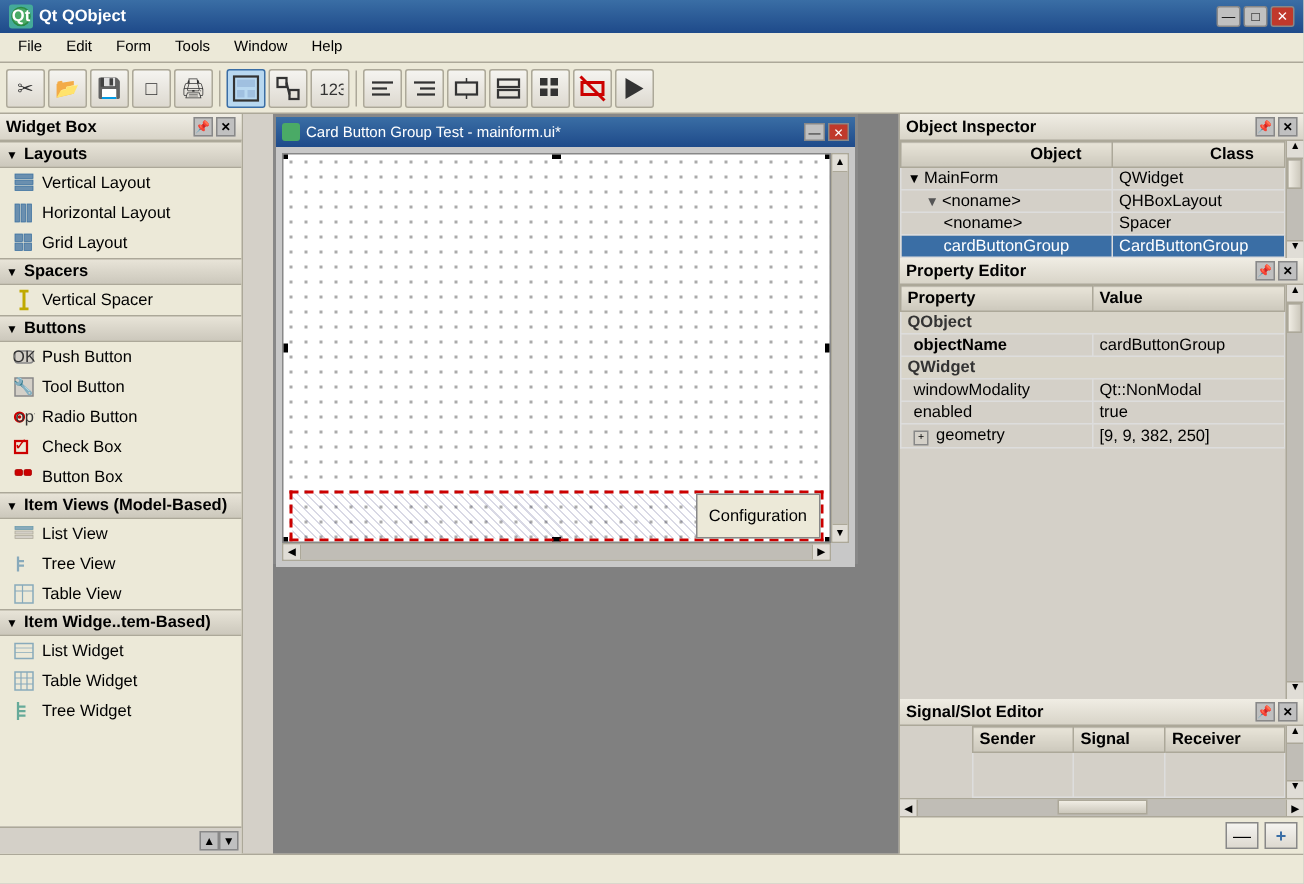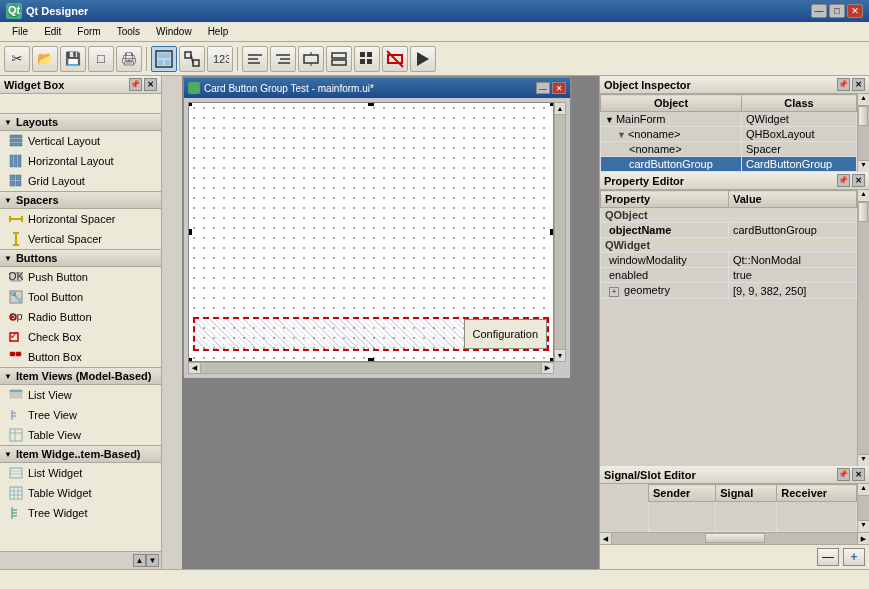--- a/index.html
+++ b/index.html
@@ -70,21 +70,20 @@
       padding: 0 4px;
     }
     
     
     .widget-box {
       width: 162px;
       background: #ece9d8;
       border-right: 1px solid #aca899;
       display: flex;
       flex-direction: column;
-      gap: 19px;
     }
     .widget-box-header {
       background: linear-gradient(to bottom, #f0ede4, #d8d4c8);
       border-bottom: 1px solid #aca899;
       padding: 2px 4px;
       font-size: 11px;
       font-weight: bold;
       display: flex;
       justify-content: space-between;
       align-items: center;
@@ -219,22 +218,22 @@
       justify-content: space-between;
       align-items: center;
       font-weight: bold;
     }
     .panel-controls { display: flex; gap: 2px; }
     
     .obj-table { width: 100%; border-collapse: collapse; }
     .obj-table th {
       background: linear-gradient(to bottom, #e8e4d8, #ccc8bc);
       border: 1px solid #aca899;
-      padding: 2px 4px;
-      text-align: center;
+      padding: 2px 20px;
+      text-align: right;
       font-weight: bold;
     }
     .obj-table td {
       border: 1px solid #ddd;
       padding: 1px 4px;
     }
     .obj-row-selected td { background: #3a6ea5; color: white; }
     .expand-icon { font-size: 9px; margin-right: 2px; }
     .collapse-icon { font-size: 9px; margin-right: 2px; color: #555; }
     
@@ -291,21 +290,21 @@
 <body>
 
 <div class="title-bar">
   <div class="title-bar-left">
     <div class="title-bar-icon">
       <svg width="14" height="14" viewBox="0 0 14 14">
           <circle cx="7" cy="7" r="6" fill="#4aaa66" stroke="#2a8a44" stroke-width="1"></circle>
           <text x="7" y="10" text-anchor="middle" font-size="7" font-weight="bold" fill="white">Qt</text>
         </svg>
     </div>
-    <span class="title-bar-text">Qt Designer</span>
+    <span class="title-bar-text">Qt QObject</span>
   </div>
   <div class="title-bar-controls">
     <div class="tb-btn">—</div>
     <div class="tb-btn">□</div>
     <div class="tb-btn close">✕</div>
   </div>
 </div>
 
 <div class="menu-bar">
   <div class="menu-item">File</div>
@@ -441,30 +440,20 @@
         <span>Grid Layout</span>
       </div>
 
       <div class="widget-category">
         <span class="cat-arrow">▼</span>
         <span>Spacers</span>
       </div>
       <div class="widget-item">
         <div class="widget-icon">
           <svg width="14" height="14" viewBox="0 0 14 14">
-              <line x1="1" y1="7" x2="13" y2="7" stroke="#c0aa00" stroke-width="2"></line>
-              <line x1="1" y1="4" x2="1" y2="10" stroke="#c0aa00" stroke-width="2"></line>
-              <line x1="13" y1="4" x2="13" y2="10" stroke="#c0aa00" stroke-width="2"></line>
-            </svg>
-        </div>
-        <span>Horizontal Spacer</span>
-      </div>
-      <div class="widget-item">
-        <div class="widget-icon">
-          <svg width="14" height="14" viewBox="0 0 14 14">
               <line x1="7" y1="1" x2="7" y2="13" stroke="#c0aa00" stroke-width="2"></line>
               <line x1="4" y1="1" x2="10" y2="1" stroke="#c0aa00" stroke-width="2"></line>
               <line x1="4" y1="13" x2="10" y2="13" stroke="#c0aa00" stroke-width="2"></line>
             </svg>
         </div>
         <span>Vertical Spacer</span>
       </div>
 
       <div class="widget-category">
         <span class="cat-arrow">▼</span>
@@ -618,21 +607,21 @@
 
           <div class="selection-handle" style="top:-3px; left:-3px;"></div>
           <div class="selection-handle" style="top:-3px; left:50%; margin-left:-3px;"></div>
           <div class="selection-handle" style="top:-3px; right:-3px;"></div>
           <div class="selection-handle" style="top:50%; margin-top:-3px; left:-3px;"></div>
           <div class="selection-handle" style="top:50%; margin-top:-3px; right:-3px;"></div>
           <div class="selection-handle" style="bottom:-3px; left:-3px;"></div>
           <div class="selection-handle" style="bottom:-3px; left:50%; margin-left:-3px;"></div>
           <div class="selection-handle" style="bottom:-3px; right:-3px;"></div>
 
-          <div class="widget-area" style="bottom:10px; left:4px; right:4px; height:34px; border:2px dashed #cc0000;">
+          <div class="widget-area" style="bottom:0; left:4px; right:4px; height:34px; border:2px dashed #cc0000;">
             <div class="widget-card-area"></div>
             <div class="widget-config-btn">Configuration</div>
           </div>
         </div>
 
         <div style="position:absolute; right:4px; top:4px; width:12px; bottom:16px; background:#d4d0c8; border:1px solid #aca899; display:flex; flex-direction:column;">
           <div style="height:12px; background:#e0ddd6; border-bottom:1px solid #aca899; display:flex;align-items:center;justify-content:center;font-size:7px;">▲</div>
           <div style="flex:1; background:#c0bdb6;"></div>
           <div style="height:12px; background:#e0ddd6; border-top:1px solid #aca899; display:flex;align-items:center;justify-content:center;font-size:7px;">▼</div>
         </div>

